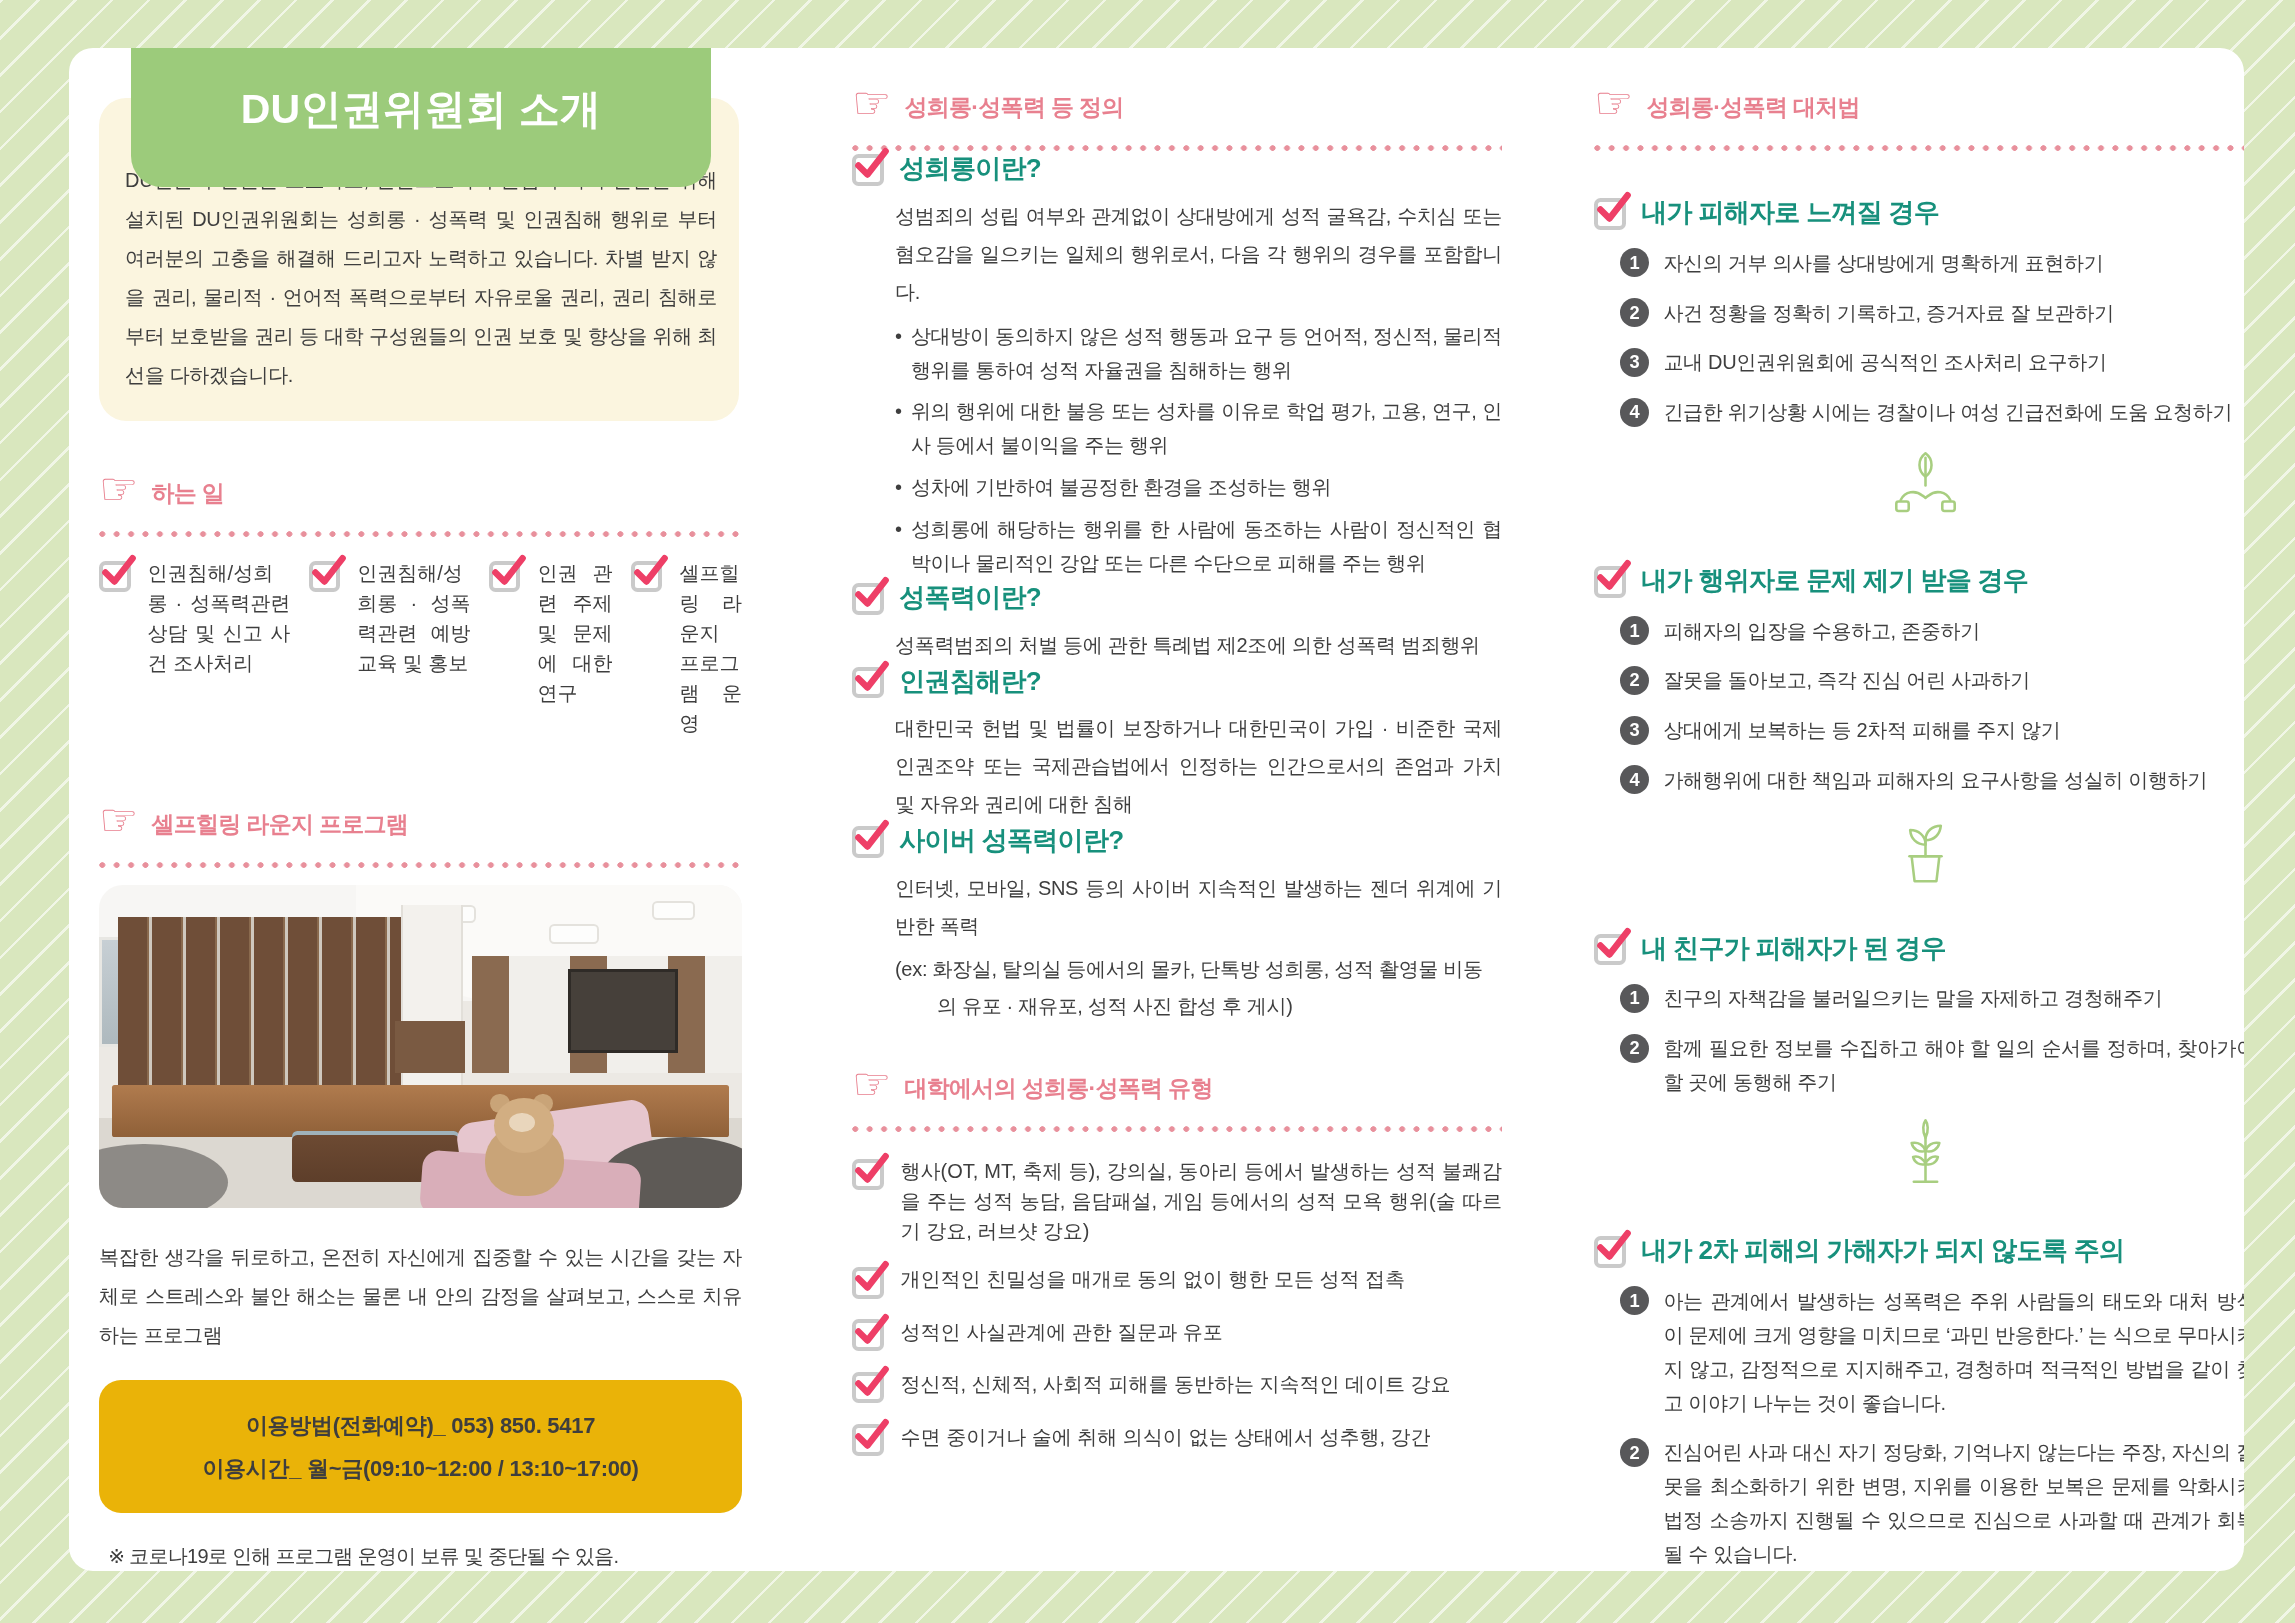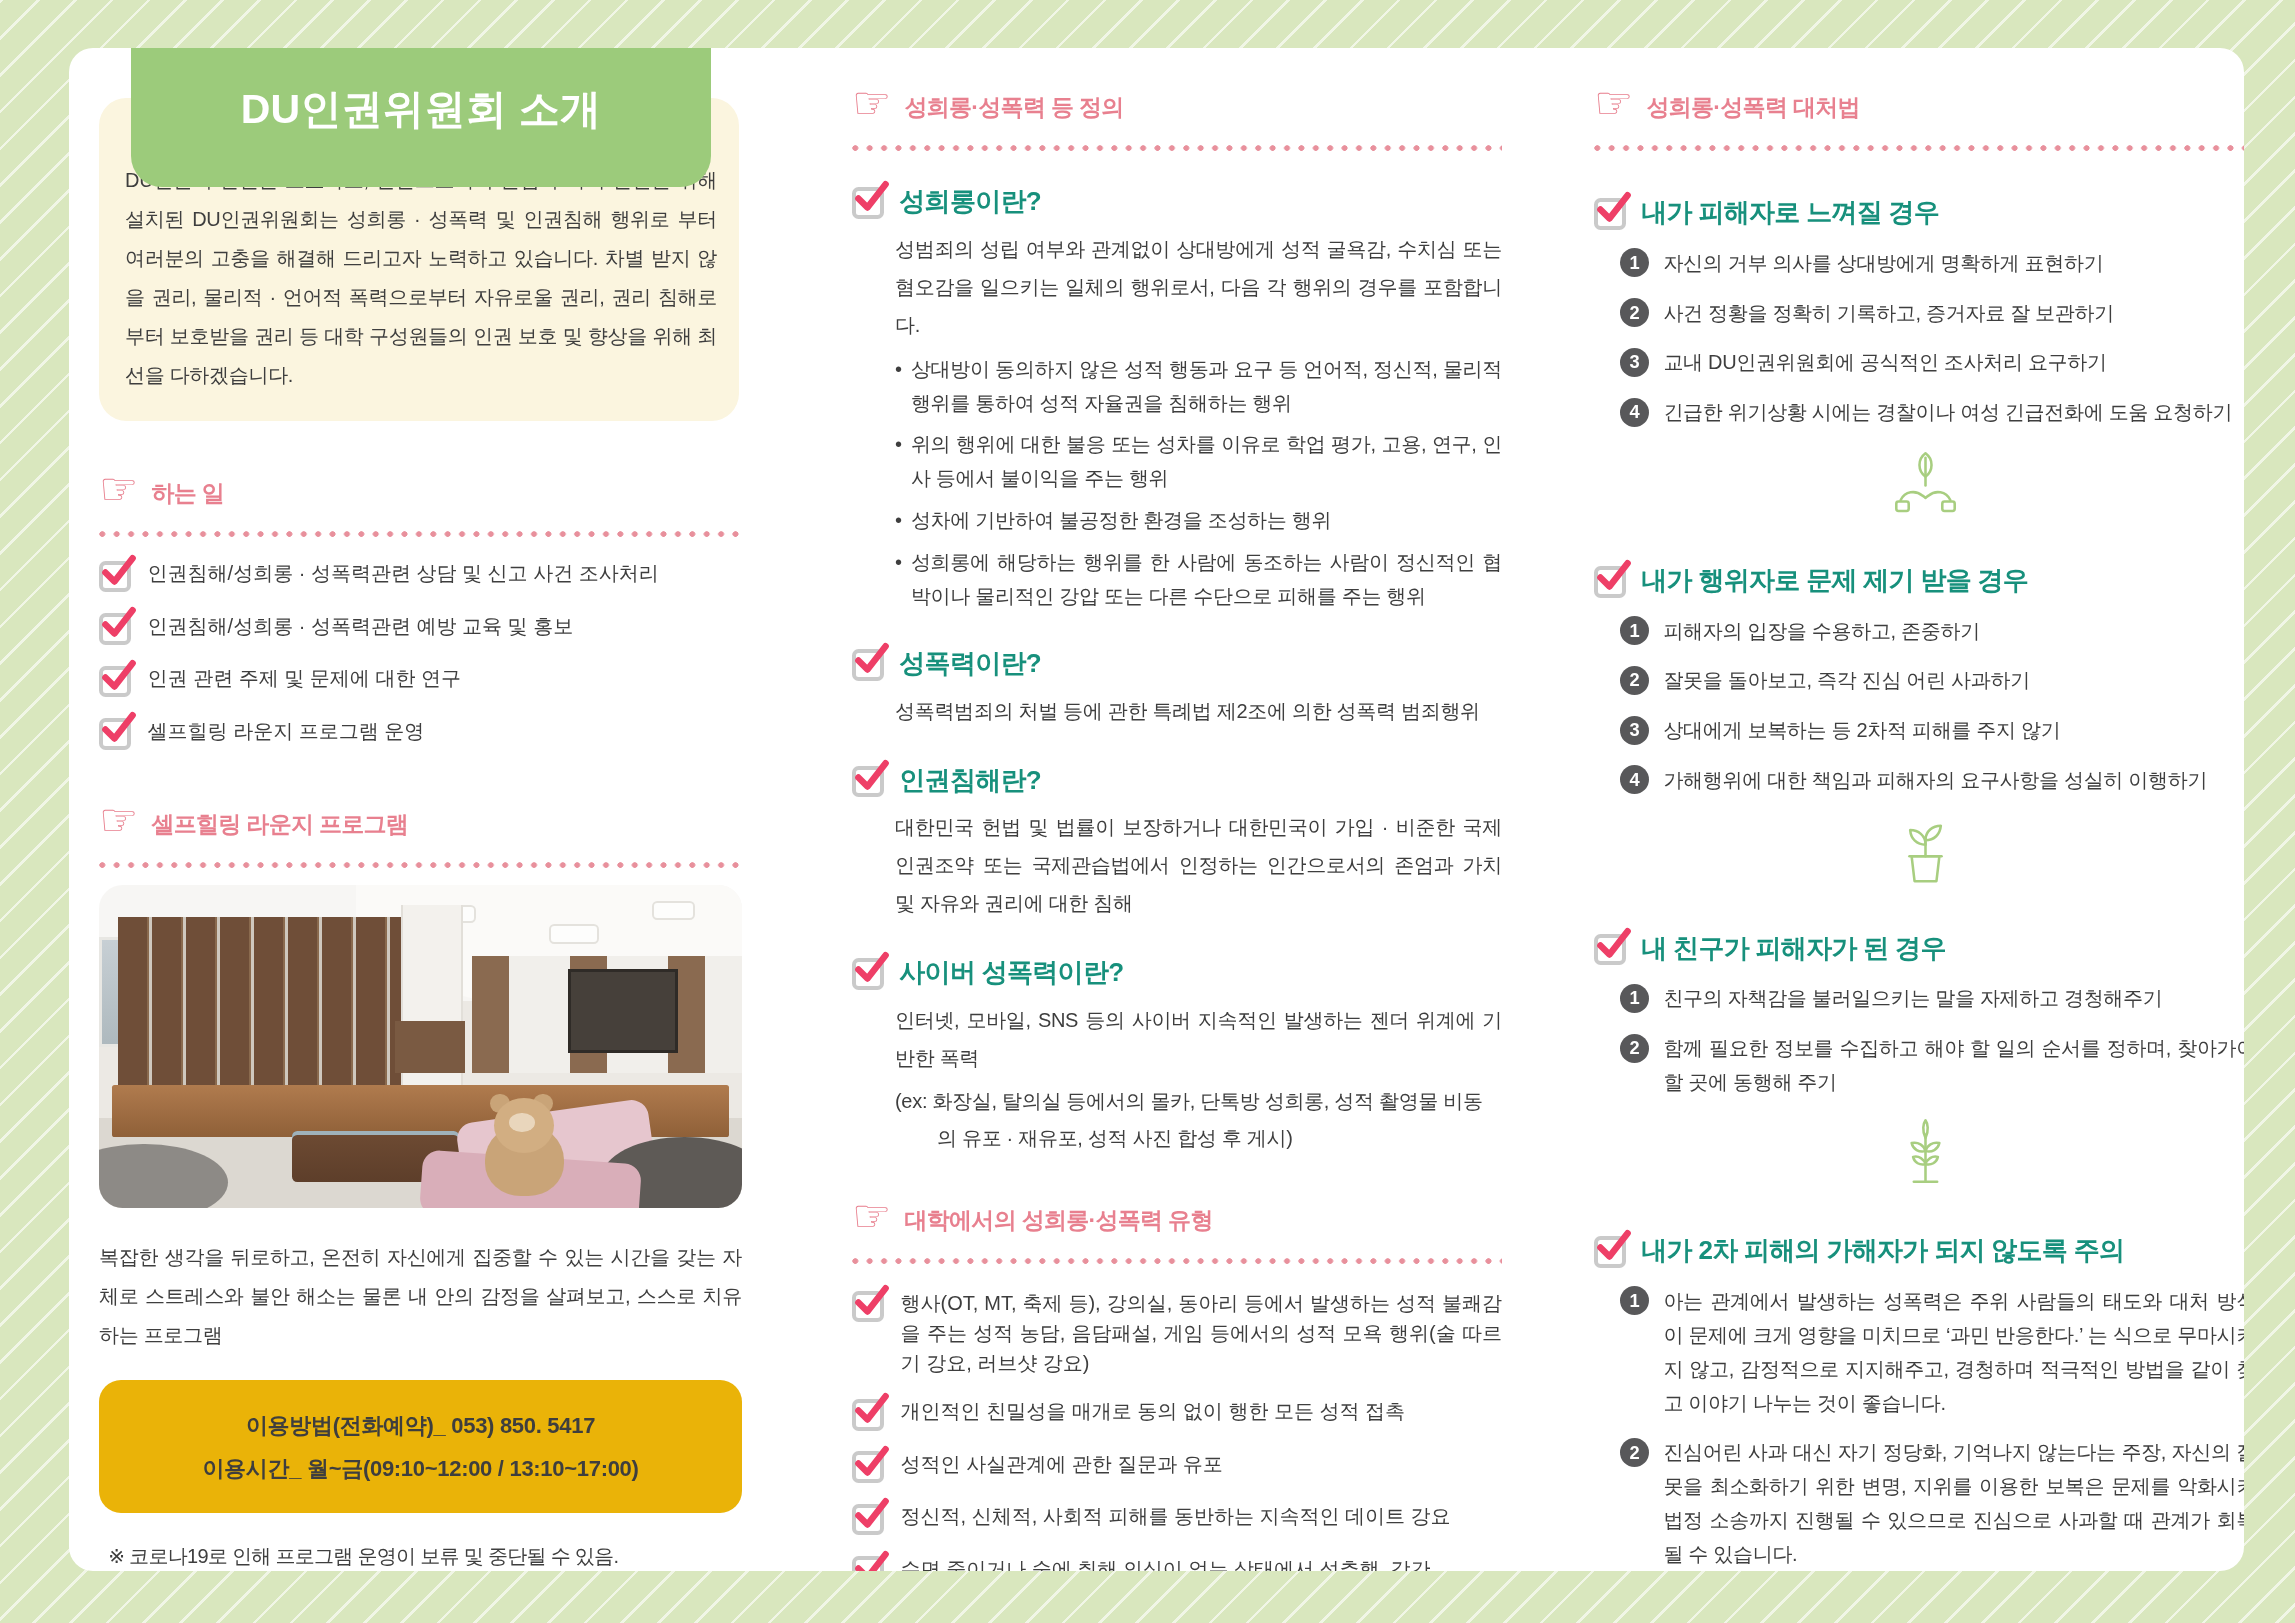--- a/index.html
+++ b/index.html
@@ -20,21 +20,21 @@
   .cbox svg{position:absolute;left:-2.6px;top:-11.8px;width:38px;height:35px}
   .check-item{display:flex;gap:17px;align-items:flex-start}
   .check-text{font-size:20px;line-height:30px;text-align:justify}
 
   
   .green-title{position:absolute;left:62px;top:-48px;width:580px;height:187px;background:#9CCB7B;border-radius:0 0 31px 31px;display:flex;align-items:center;justify-content:center;padding-top:31px;box-sizing:border-box;z-index:3}
   .green-title span{color:#fff;font-size:41px;font-weight:700;letter-spacing:0.3px;white-space:nowrap}
   .cream-box{position:absolute;left:30px;top:50px;width:640px;height:323px;background:#FBF5DF;border-radius:27.5px;z-index:1}
   .intro-text{position:absolute;left:26px;right:22px;top:63px;font-size:20px;line-height:39px;text-align:justify;letter-spacing:-0.3px}
   #tasks{position:absolute;left:30px;top:423px;width:643px;z-index:2}
-  .task-list{margin-top:21px;display:flex;flex-direction:column;gap:18.3px}
+  .task-list{margin-top:21px;display:flex;flex-direction:row;gap:18.3px}
   #lounge{position:absolute;left:30px;top:754px;width:643px;z-index:2}
 
   .photo{margin-top:17px;height:323px;border-radius:23.6px;position:relative;overflow:hidden;background:linear-gradient(#F7F6F4 0 36%,#ECE9E4 36% 72%,#DCD8D1 72% 100%)}
   .ph-light{position:absolute;background:#FDFDFC;border:2px solid #E4E2DD;border-radius:5.2px}
   .ph-ceilcurve{position:absolute;left:40%;top:-6%;width:70%;height:46%;background:#FBFAF8;border-radius:0 0 0 60% }
   .ph-wood{position:absolute;left:3%;top:10%;width:44%;height:56%;background:repeating-linear-gradient(90deg,#6F4E38 0 29px,#8A6A4E 29px 31px,#CFC8BE 31px 34px)}
   .ph-window{position:absolute;left:0;top:16%;width:9%;height:34%;background:linear-gradient(#C7CFD4,#AEB9BE);border:3.9px solid #E8E7E3;box-sizing:border-box}
   .ph-pillar{position:absolute;left:47%;top:6%;width:9%;height:66%;background:#F3F1ED;border-left:2.6px solid #E2DFD9;border-right:2.6px solid #E2DFD9}
   .ph-pillar-top{position:absolute;left:46%;top:42%;width:11%;height:16%;background:#7A5A42}
   .ph-backwall{position:absolute;left:58%;top:22%;width:42%;height:36%;background:repeating-linear-gradient(90deg,#8A6A50 0 37px,#F1EFEB 37px 98px)}
@@ -50,21 +50,21 @@
   .ph-teddy-ear{position:absolute;width:19.6px;height:19.6px;background:#C9A478;border-radius:50%}
   .ph-teddy-snout{position:absolute;left:63.8%;top:70.5%;width:26px;height:19.6px;background:#E9D6BC;border-radius:50%}
 
   .lounge-desc{margin-top:30px;font-size:20px;line-height:39px;text-align:justify;letter-spacing:-0.3px}
   .contact-box{margin-top:25px;background:#eab308;border-radius:22px;padding:23.6px 6.5px;text-align:center}
   .contact-line{font-size:22px;font-weight:700;line-height:43px;letter-spacing:-0.3px}
   .note{margin-top:30px;font-size:20px;letter-spacing:-0.7px;padding-left:9.2px}
 
   
   #col2{position:absolute;left:783px;top:37px;width:650px}
-  .def-block{margin-top:33px}
+  .def-block{}
   .def-head{display:flex;gap:15.7px;align-items:center}
   .def-head-text{color:#17907C;font-size:26px;font-weight:700;letter-spacing:-0.7px}
   .def-body{margin-top:10.5px;padding-left:43px;font-size:20px;line-height:38px;text-align:justify;letter-spacing:-0.3px}
   .bullets{margin-top:5.2px;padding-left:43px}
   .bullet{display:flex;gap:9.2px;font-size:20px;line-height:34px;margin-top:7.9px;text-align:justify;letter-spacing:-0.3px}
   .bullet::before{content:"•";flex:0 0 auto;color:#3E3E3E}
   .def-note{margin-top:6.5px;padding-left:85px;text-indent:-42px;font-size:20px;line-height:37px;letter-spacing:-0.3px}
   .types-title{margin-top:41px}
   .types-list{margin-top:23.6px;display:flex;flex-direction:column;gap:18.3px}
 

